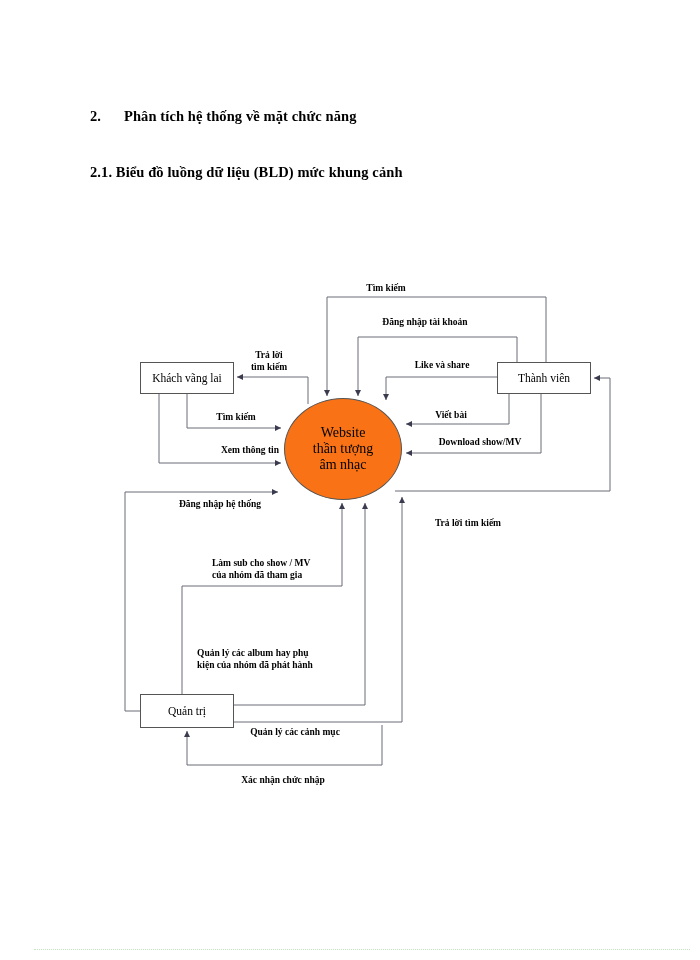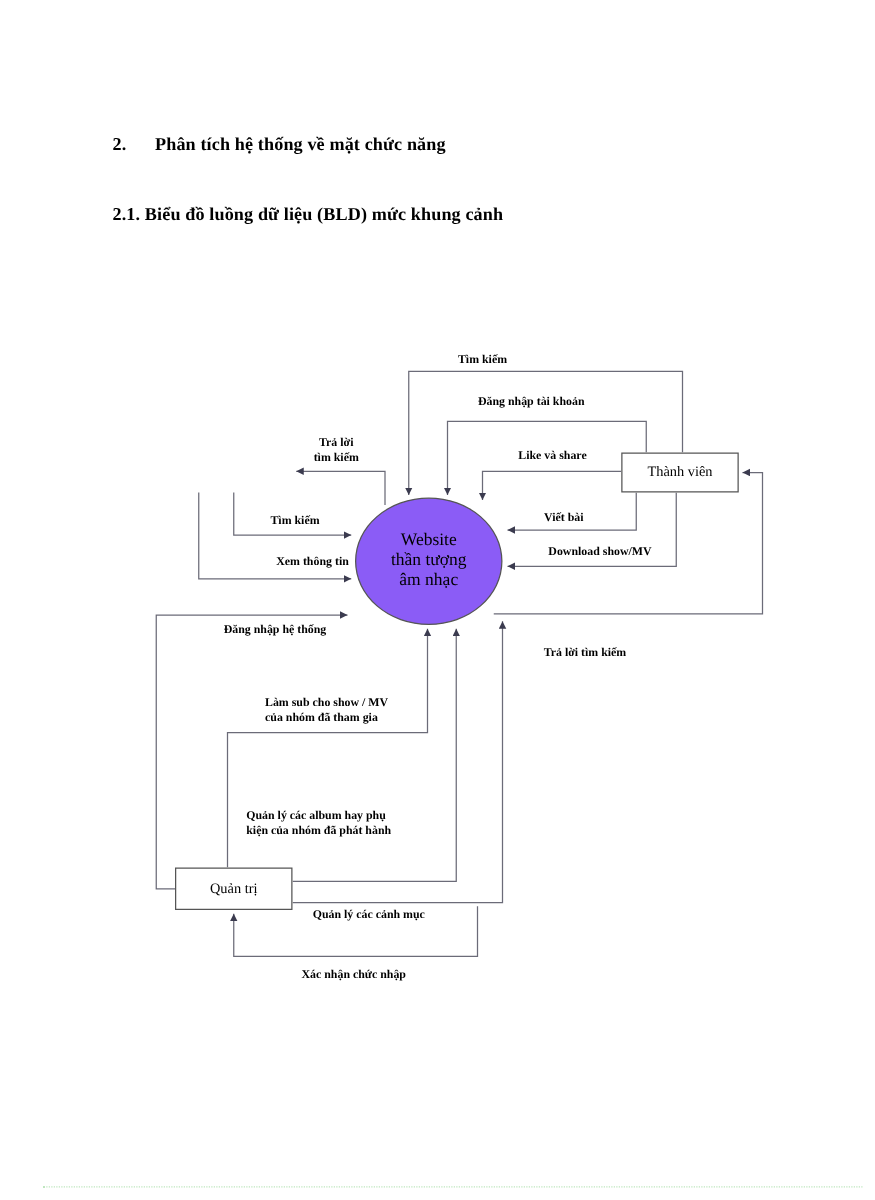--- a/index.html
+++ b/index.html
@@ -71,21 +71,21 @@
   #box-admin  { left: 128px; top: 694px; width: 94px;  height: 34px; }
 
   .process-circle {
     position: absolute;
     left: 272px;
     top: 398px;
     width: 118px;
     height: 102px;
     border: 1px solid #555555;
     border-radius: 50%;
-    background: #8b5cf6;
+    background: #f97316;
     box-sizing: border-box;
     display: flex;
     flex-direction: column;
     align-items: center;
     justify-content: center;
     line-height: 1.16;
     font-size: 14px;
     text-align: left;
   }
   .flow-label {
@@ -152,20 +152,23 @@
 
         <path d="M222,705 L353,705 L353,503"></path>
 
         <path d="M222,722 L390,722 L390,497"></path>
 
         <path d="M370,725 L370,765 L175,765 L175,731"></path>
       </g>
     </svg>
   </div>
 
+  <div class="ext-box" id="box-guest">
+    <span>Khách vãng lai</span>
+  </div>
   <div class="ext-box" id="box-member">
     <span>Thành viên</span>
   </div>
   <div class="ext-box" id="box-admin">
     <span>Quản trị</span>
   </div>
 
   <div class="process-circle">
     <span>Website</span>
     <span>thần tượng</span>

